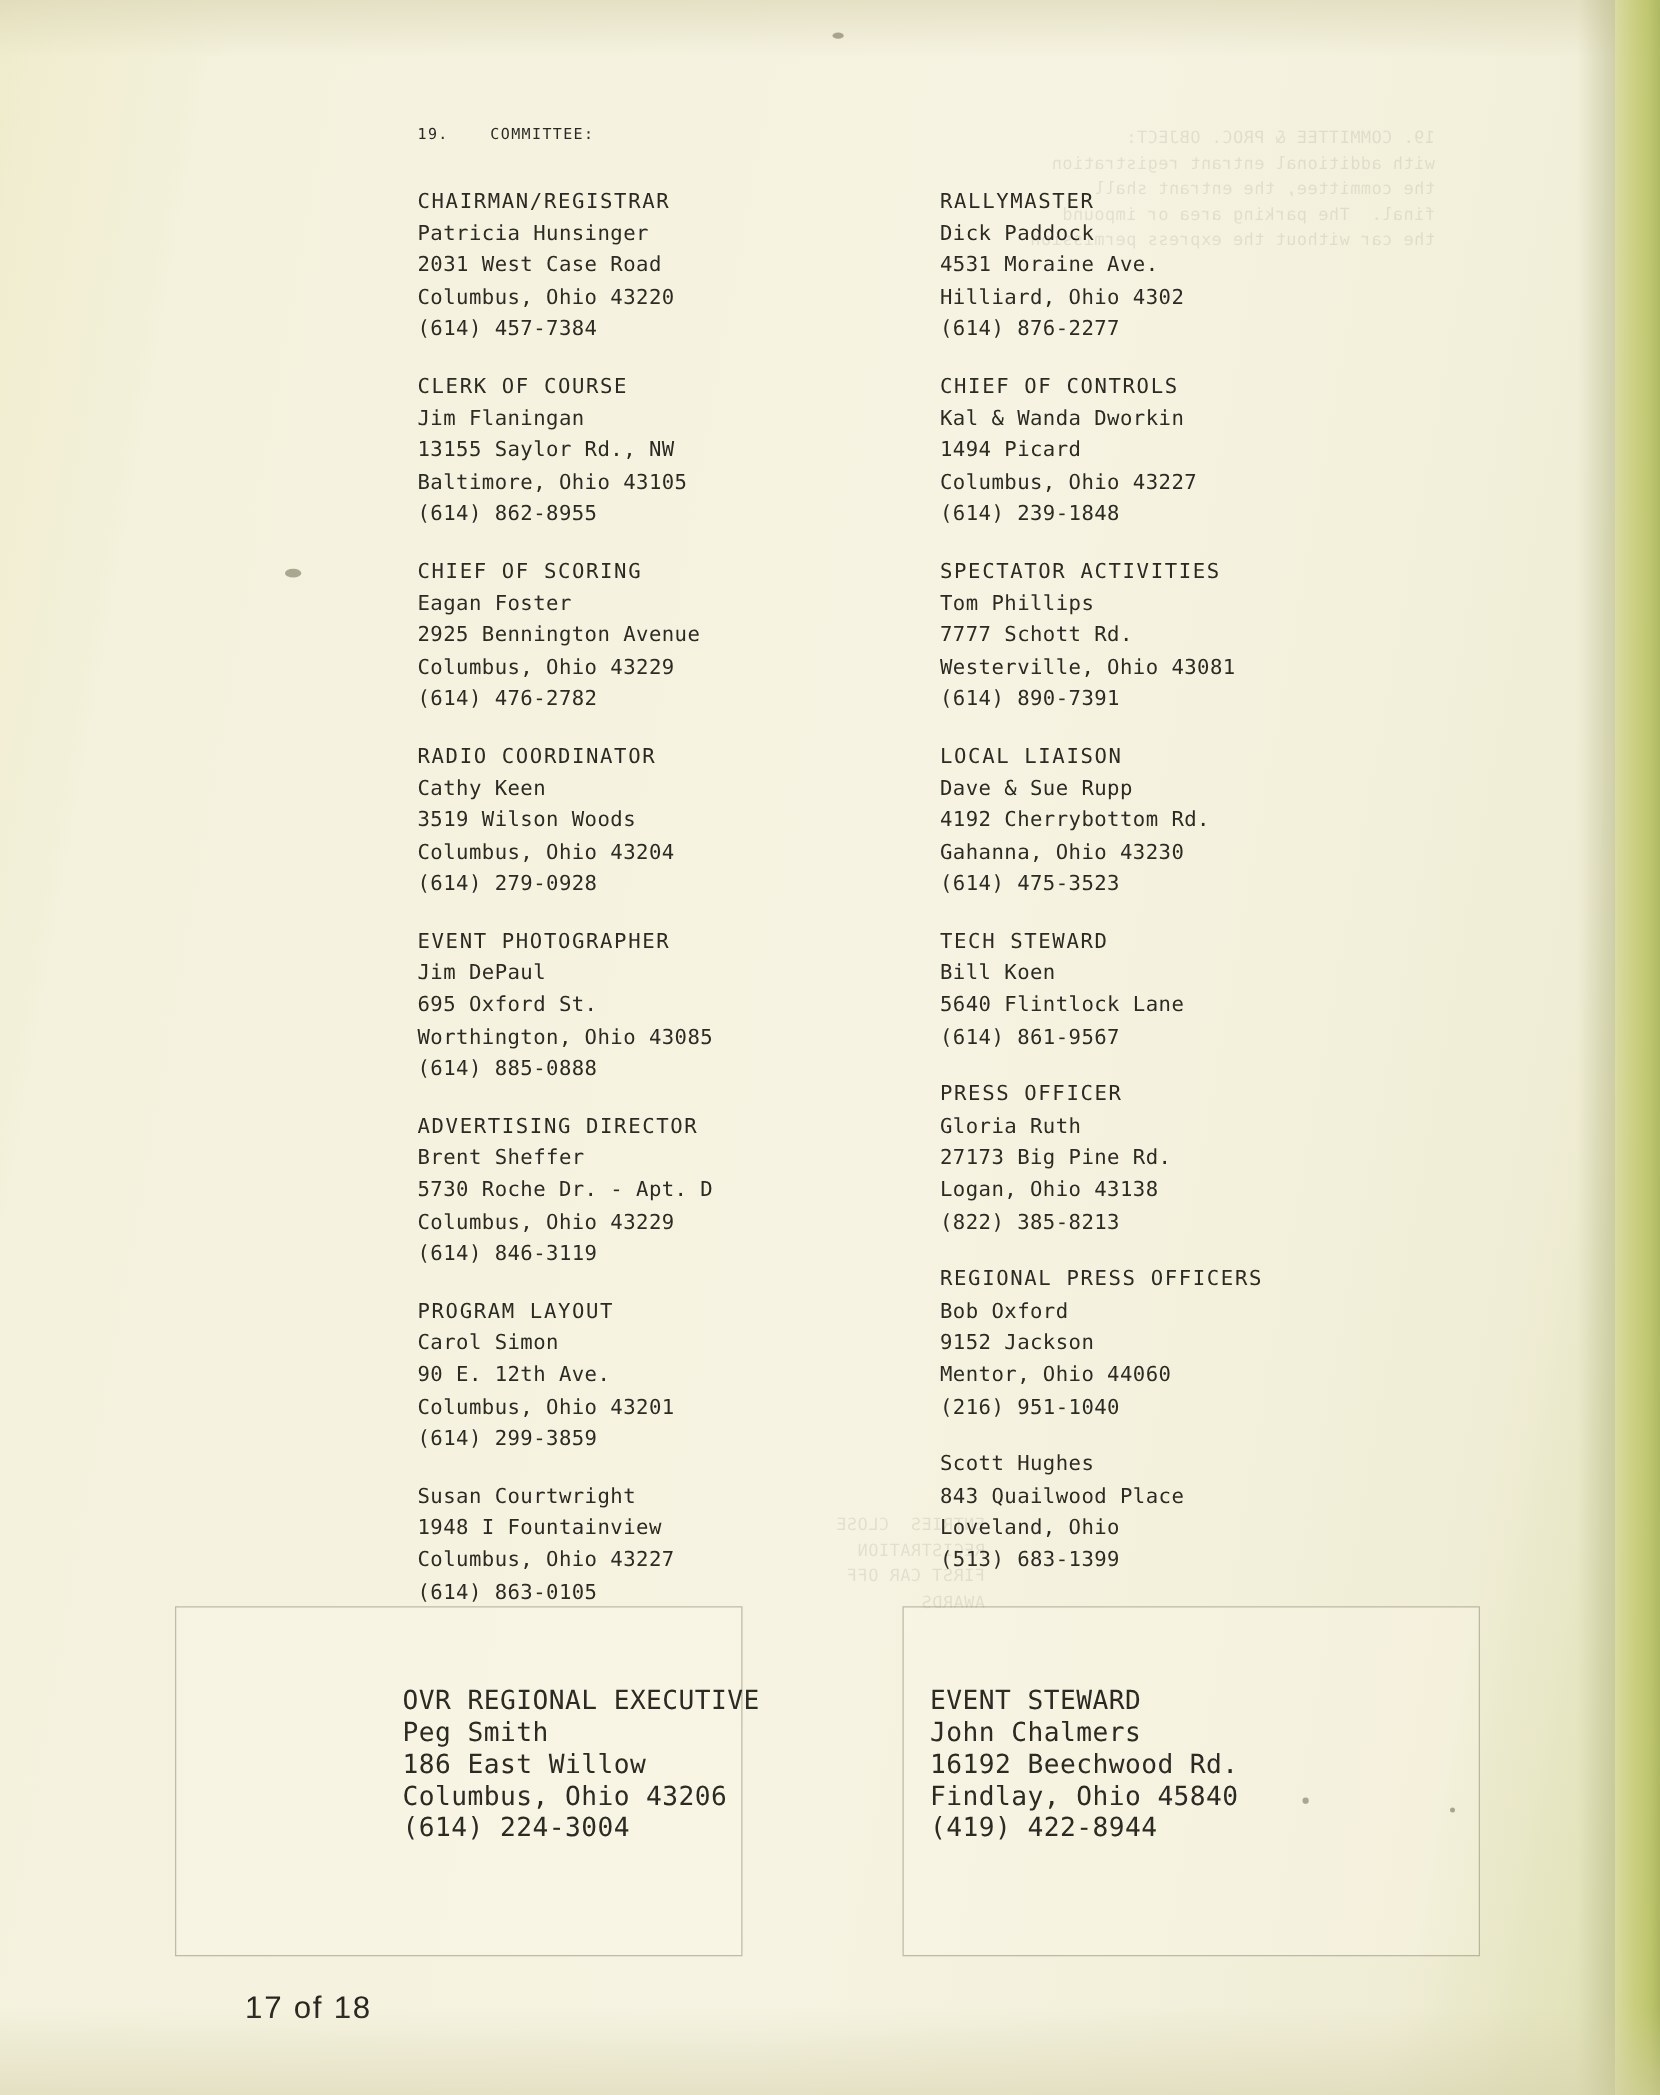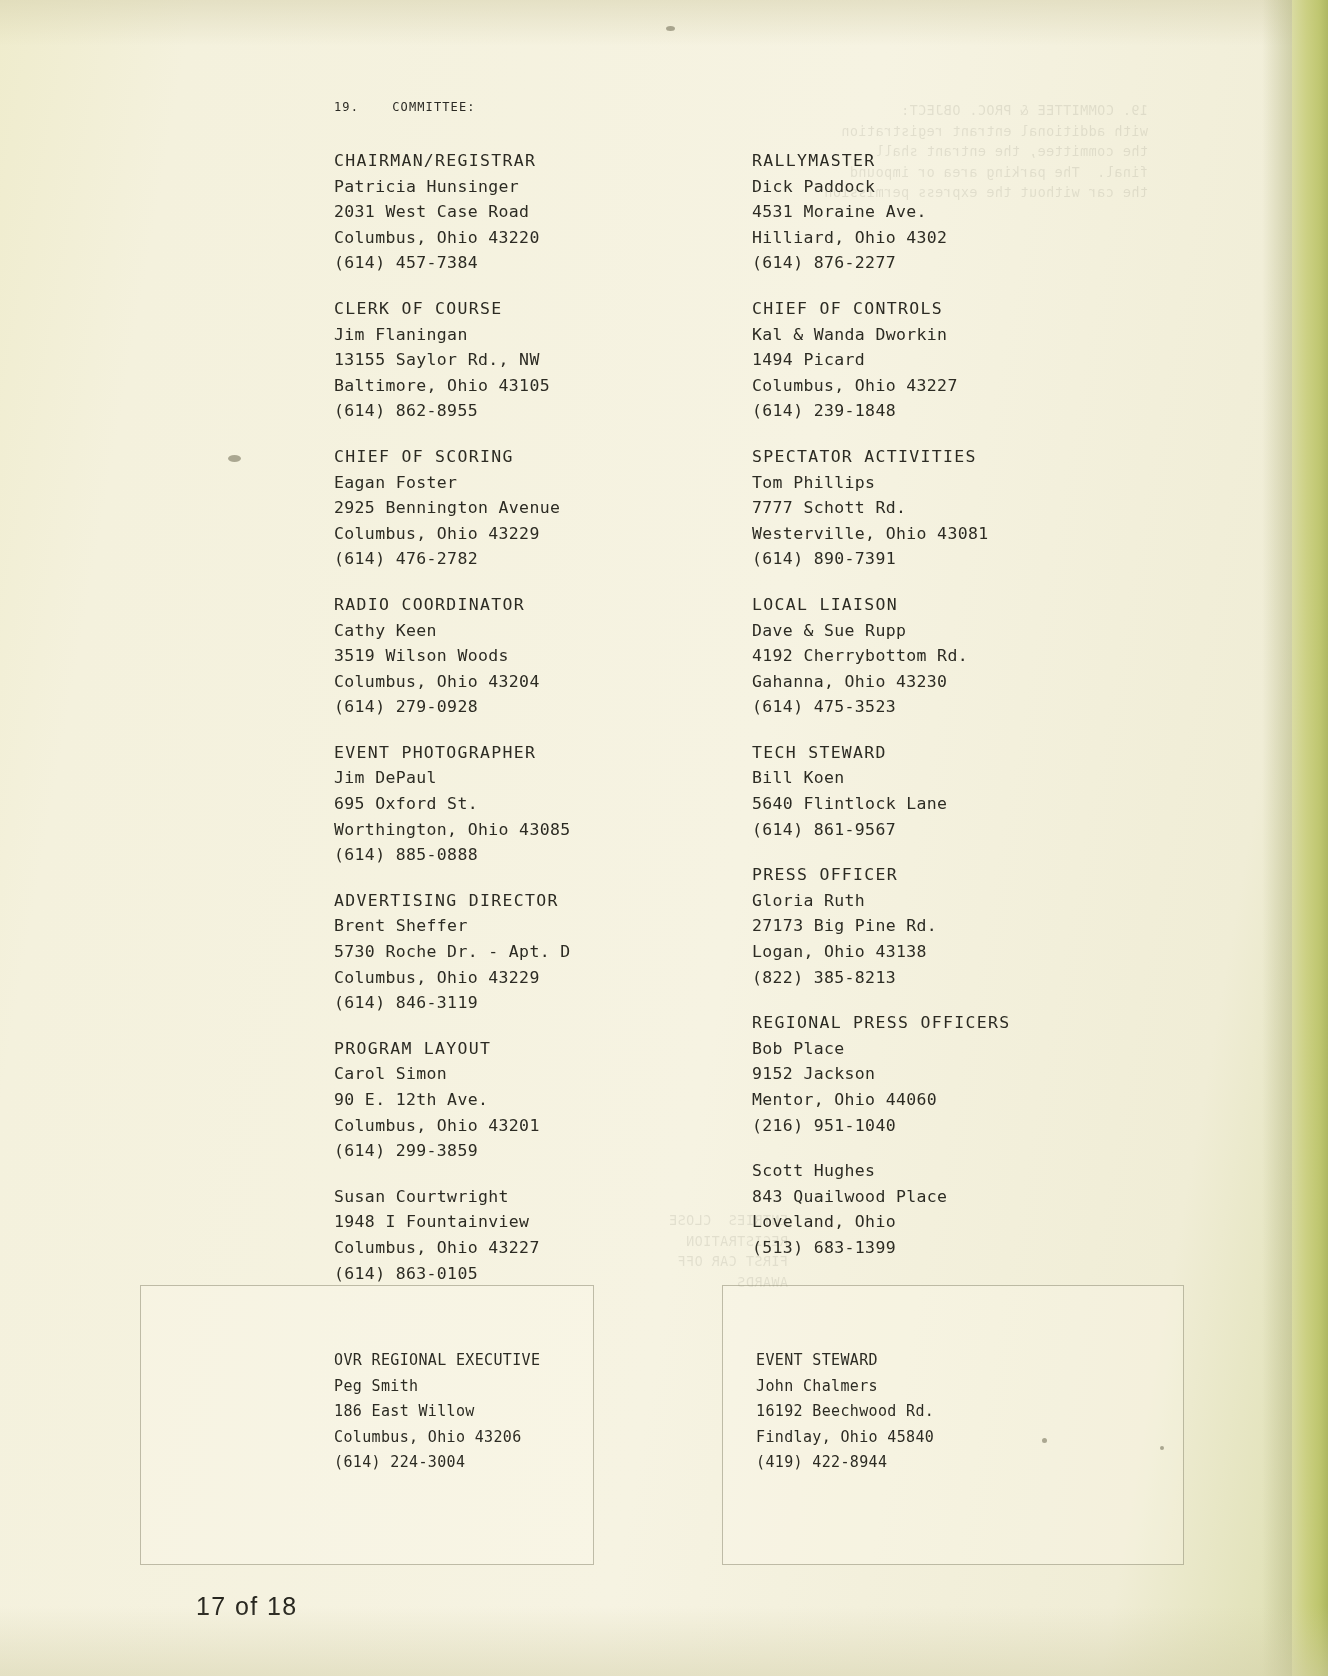--- a/index.html
+++ b/index.html
@@ -126,25 +126,24 @@
   }
   #box-right {
     left: 722px;
     top: 1285px;
     width: 460px;
     height: 278px;
   }
 
   .boxed-entry {
     position: absolute;
-    font-size: 15px;
+    font-size: 21px;
     line-height: 25.6px;
     color: #2c2b23;
     letter-spacing: .35px;
-    margin-left: 12px;
   }
   #entry-ovr { left: 322px; top: 1348px; }
   #entry-steward { left: 744px; top: 1348px; }
 
   .page-number {
     position: absolute;
     left: 196px;
     top: 1592px;
     font-family: Liberation Sans, sans-serif;
     font-size: 25px;
@@ -279,21 +278,21 @@
         </div>
         <div class="entry">
           <div class="role">PRESS OFFICER</div>
           <div class="line">Gloria Ruth</div>
           <div class="line">27173 Big Pine Rd.</div>
           <div class="line">Logan, Ohio 43138</div>
           <div class="line">(822) 385-8213</div>
         </div>
         <div class="entry">
           <div class="role">REGIONAL PRESS OFFICERS</div>
-          <div class="line">Bob Place</div>
+          <div class="line">Bob Oxford</div>
           <div class="line">9152 Jackson</div>
           <div class="line">Mentor, Ohio 44060</div>
           <div class="line">(216) 951-1040</div>
         </div>
         <div class="entry noheader">
           <div class="line">Scott Hughes</div>
           <div class="line">843 Quailwood Place</div>
           <div class="line">Loveland, Ohio</div>
           <div class="line">(513) 683-1399</div>
         </div>

